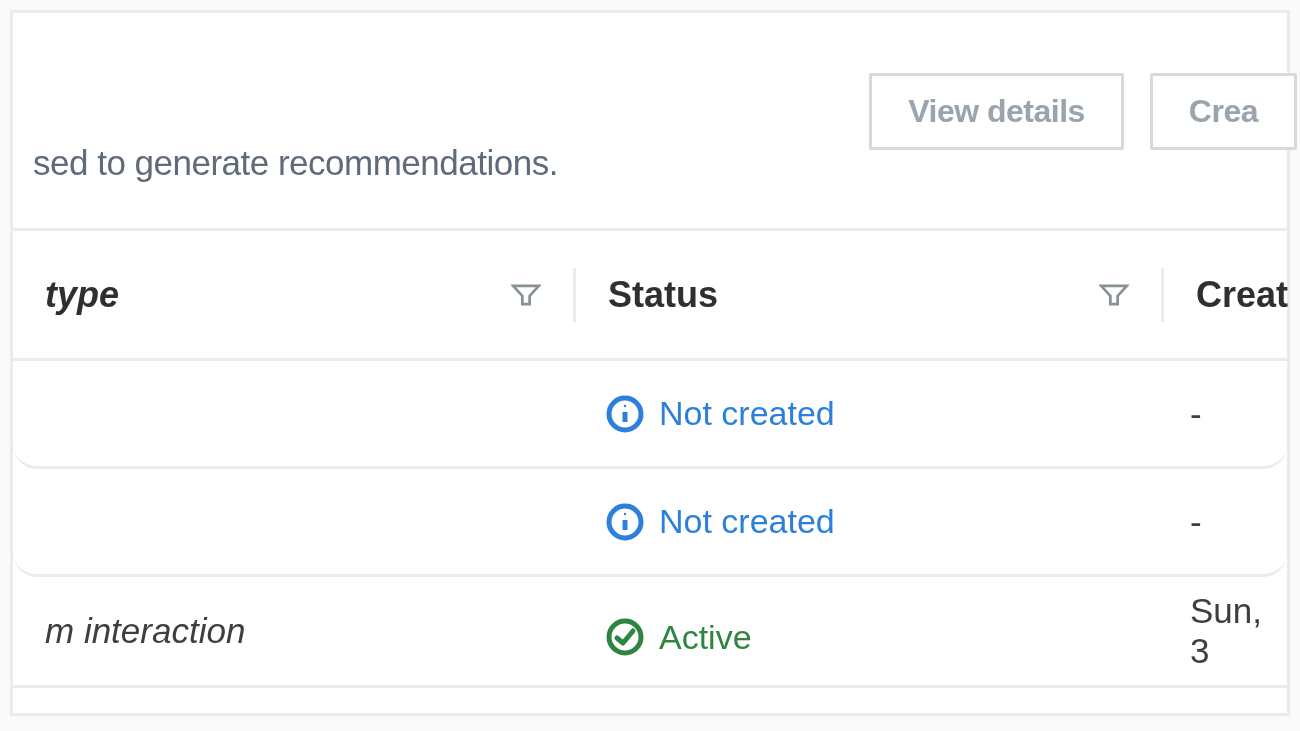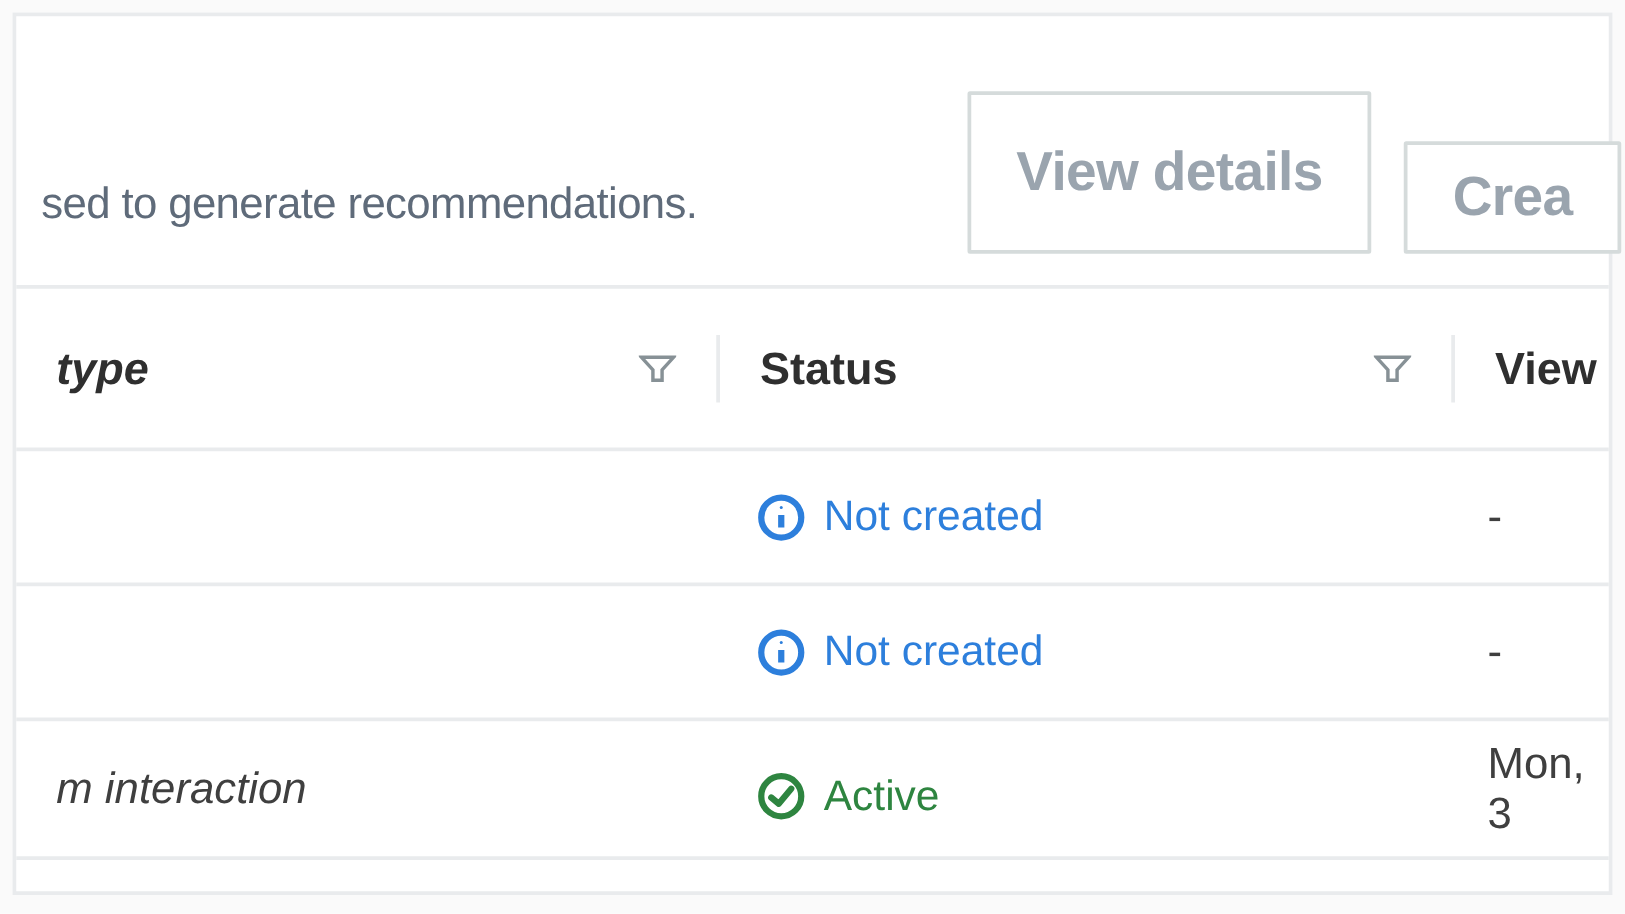--- a/index.html
+++ b/index.html
@@ -39,31 +39,30 @@
   .button-row {
     display: flex;
     gap: 26px;
     padding-top: 60px;
   }
 
   .btn {
     border: 3px solid #d5dbdb;
     background: #ffffff;
     color: #9aa4ae;
-    font-size: 44px;
+    font-size: 32px;
     font-weight: 700;
     padding: 17px 36px;
     border-radius: 2px;
     cursor: pointer;
     white-space: nowrap;
     letter-spacing: -0.5px;
   }
   .btn:last-child {
     margin-right: -30px;
-    margin-top: 40px;
   }
 
   .table-wrap {
     border-top: 3px solid #e9ebed;
     border-bottom: 3px solid #e9ebed;
   }
 
   .table {
     width: 100%;
     display: flex;
@@ -73,20 +72,21 @@
   .th-row, .td-row {
     display: flex;
     align-items: center;
     border-bottom: 3px solid #e9ebed;
   }
   .th-row {
     min-height: 130px;
   }
   .td-row {
     min-height: 108px;
+    border-radius: 24px;
   }
   .td-row:last-child { border-bottom: none; align-items: center; }
 
   .col-sep {
     height: 54px;
     width: 3px;
     background: #e9ebed;
     flex: 0 0 3px;
   }
 
@@ -167,21 +167,21 @@
         <div class="col header-col col-status">
           <span>Status</span>
           <span class="filter-icon">
             <svg viewBox="0 0 32 24" fill="none" stroke="currentColor" stroke-width="3">
               <polygon points="2,2 30,2 20,13 20,22 12,22 12,13" fill="none"></polygon>
             </svg>
           </span>
         </div>
         <div class="col-sep"></div>
         <div class="col header-col col-created">
-          <span>View</span>
+          <span>Creat</span>
         </div>
       </div>
 
       <div class="td-row">
         <div class="col col-type">
           <span class="cell-text"></span>
         </div>
         <div class="col col-status">
           <div class="status blue">
             <span class="status-icon">
@@ -229,20 +229,20 @@
             <span class="status-icon">
               <svg viewBox="0 0 40 40" fill="none" stroke="#2e8540" stroke-width="5">
                 <circle cx="20" cy="20" r="16"></circle>
                 <polyline points="12,21 18,26 28,14" stroke-linecap="round" stroke-linejoin="round"></polyline>
               </svg>
             </span>
             <span>Active</span>
           </div>
         </div>
         <div class="col col-created">
-          <span class="cell-text">Mon, 3</span>
+          <span class="cell-text">Sun, 3</span>
         </div>
       </div>
 
     </div>
   </div>
 
 </div>
 
 </body></html>

